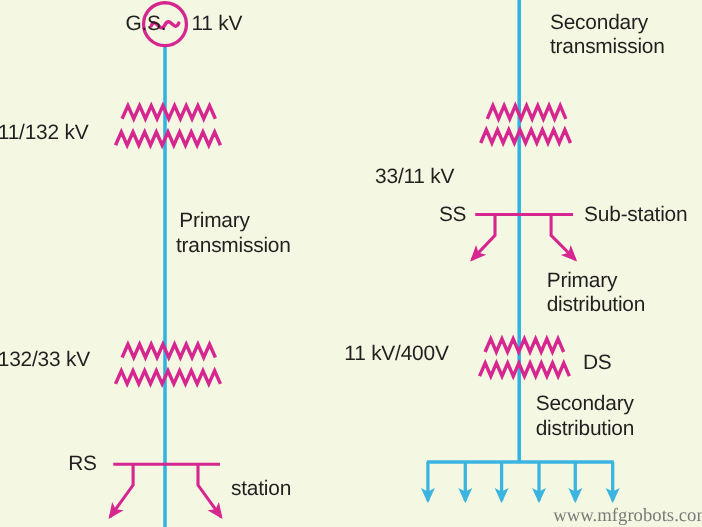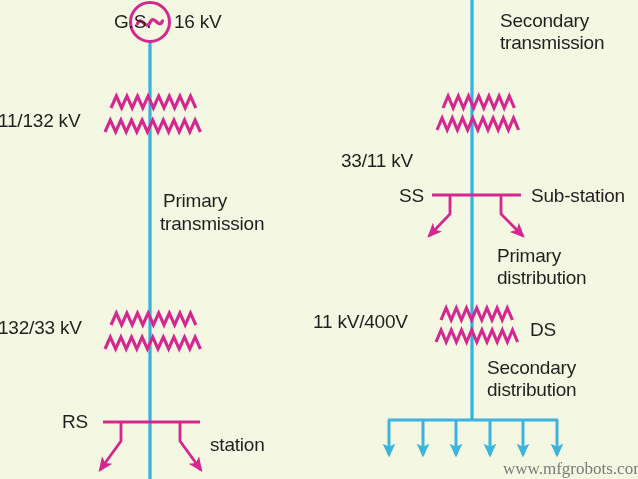--- a/index.html
+++ b/index.html
@@ -124,21 +124,21 @@
       <line x1="423" y1="420" x2="423" y2="455" stroke="#3bb4e0" stroke-width="3" marker-end="url(#arrow-blue)"></line>
       <line x1="456" y1="420" x2="456" y2="455" stroke="#3bb4e0" stroke-width="3" marker-end="url(#arrow-blue)"></line>
       <line x1="490" y1="420" x2="490" y2="455" stroke="#3bb4e0" stroke-width="3" marker-end="url(#arrow-blue)"></line>
       <line x1="523" y1="420" x2="523" y2="455" stroke="#3bb4e0" stroke-width="3" marker-end="url(#arrow-blue)"></line>
       <line x1="557" y1="420" x2="557" y2="455" stroke="#3bb4e0" stroke-width="3" marker-end="url(#arrow-blue)"></line>
     </g>
 
   </svg>
 
   <div class="lbl" style="left:78px; top:11px;margin-left:36px;">G.S.</div>
-  <div class="lbl" style="left:174px; top:11px;">16 kV</div>
+  <div class="lbl" style="left:174px; top:11px;">11 kV</div>
 
   <div class="lbl" style="left:-2px; top:110px;">11/132 kV</div>
 
   <div class="lbl two-line" style="left:163px; top:190px;">Primary</div>
   <div class="lbl two-line" style="left:160px; top:213px;">transmission</div>
 
   <div class="lbl" style="left:-2px; top:317px;">132/33 kV</div>
 
   <div class="lbl" style="left:62px; top:411px;text-align:center;">RS</div>
   <div class="lbl two-line" style="left:210px; top:434px;">station</div>

